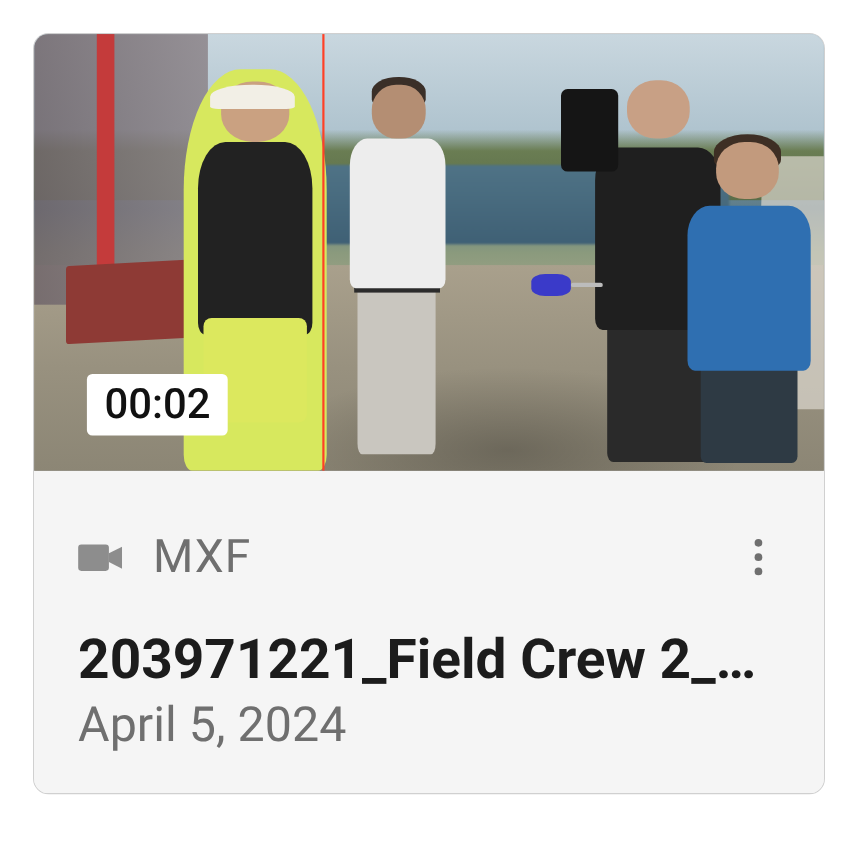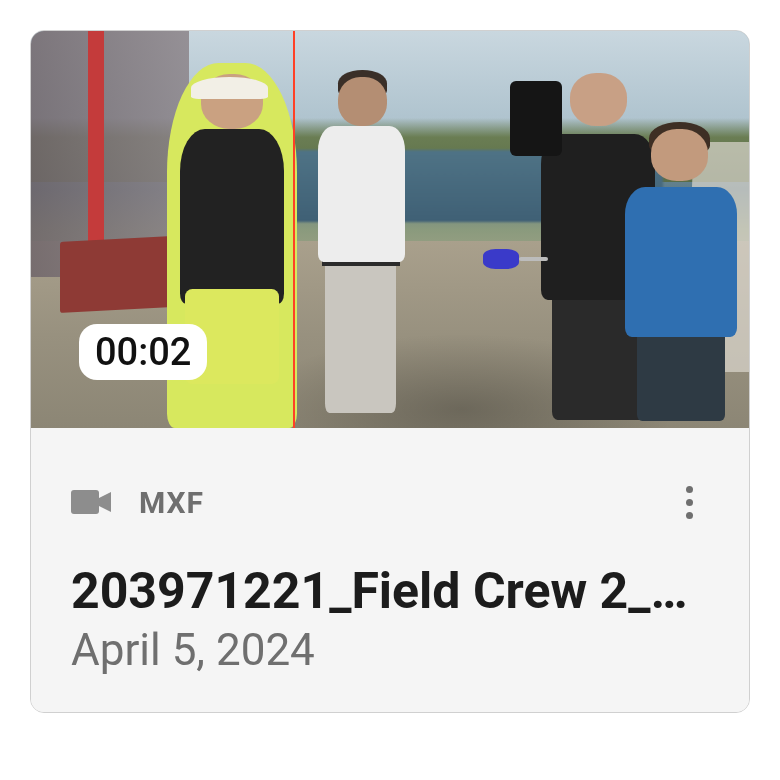--- a/index.html
+++ b/index.html
@@ -106,46 +106,46 @@
                 background:#bcbcbc;border-radius:3px;}
     .shadow{ position:absolute; bottom:0; left:30%; width:60%; height:24%;
              background: radial-gradient(ellipse at 50% 80%, rgba(0,0,0,.24), rgba(0,0,0,0) 70%);
     }
     .playhead {
       position:absolute; top:0; bottom:0; left:36.5%;
       width:2px; background:#ff4026;
     }
     .timebadge {
       position:absolute;
-      left:48px; bottom:48px;
+      left:48px; bottom:32px;
       background:#ffffff;
       padding: 6px 16px;
-      border-radius:18px;
+      border-radius:5px;
       font-size:38px;
       font-weight:500;
       color:#111;
     }
     .meta {
       padding: 54px 40px 36px 40px;
       background:#f5f5f5;
     }
     .row1 {
       display:flex; align-items:center;
     }
     .vidicon {
       width:40px; height:28px; position:relative;
       color:#8d8d8d;
       flex-shrink:0;
     }
     .ext {
-      font-size:30px;
+      font-size:42px;
       color:#6f6f6f;
       letter-spacing:1px;
       margin-left:28px;
-      font-weight:700;
+      font-weight:400;
     }
     .menu {
       margin-left:auto;
       width:40px; height:40px;
       display:flex; flex-direction:column;
       align-items:center; justify-content:center;
       gap:6px;
       cursor:pointer;
       border-radius:50%;
       color:#6f6f6f;

